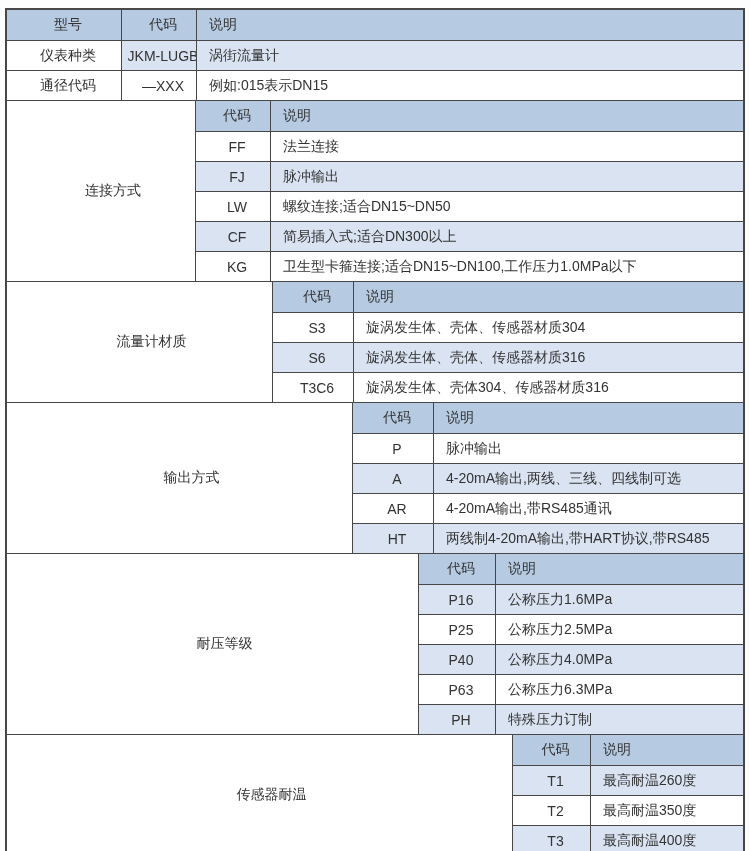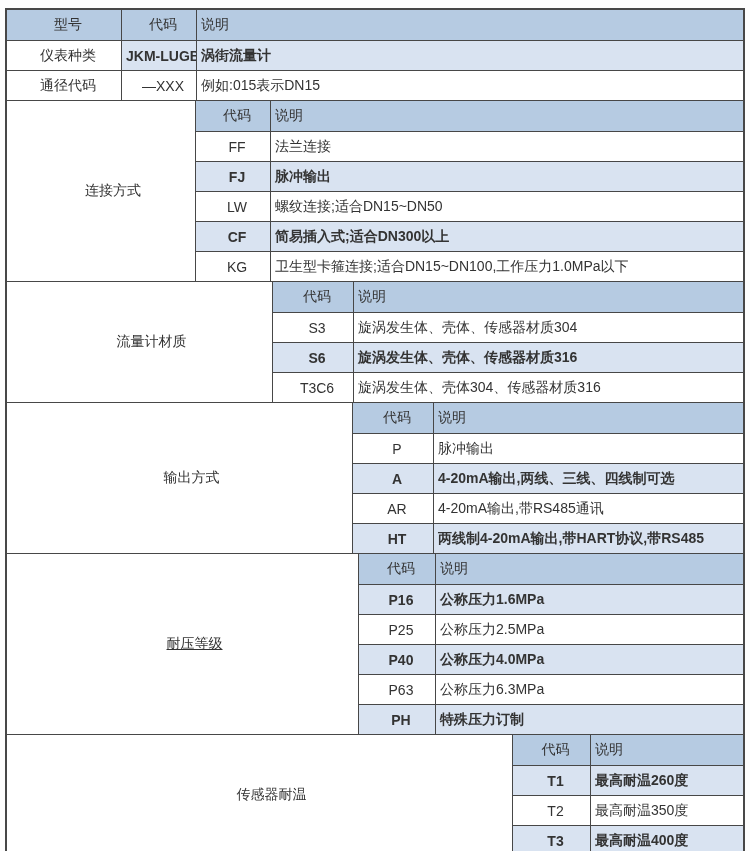--- a/index.html
+++ b/index.html
@@ -20,41 +20,41 @@
   .wrap{padding:8px 5px 6px 5px;}
   .tbl{
     width:740px;border:2px solid var(--border);background:var(--row-bg);
   }
   
   .trow{display:grid;grid-template-columns:114px 75px 1fr;height:30px;}
   .section{display:flex;border-top:1px solid var(--border);}
   .trow.bt{border-top:1px solid var(--border);text-align:center;}
   .cell{display:flex;align-items:center;min-width:0;white-space:nowrap;overflow:hidden;padding-left:8px;}
   .c{justify-content:center;}
-  .l{padding-left:4px;justify-content:flex-start;}
+  .l{padding-left:12px;justify-content:flex-start;}
   .bl{border-left:1px solid var(--border);}
   .hdr{background:var(--header-bg);}
-  .shaded{background:var(--shaded-bg);font-weight:bold;}
+  .shaded{background:var(--shaded-bg);}
   
   .sec-label{
     display:flex;align-items:center;justify-content:center;
     border-right:1px solid var(--border);background:var(--row-bg);
     flex:0 0 auto;white-space:nowrap;padding-left:24px;
   }
   .sec-body{flex:1 1 auto;min-width:0;}
   .srow{display:grid;height:30px;}
   .srow.bt{border-top:1px solid var(--border);}
   
   .s0 .sec-label{width:189px;}
   .s0 .srow{grid-template-columns:74px 1fr;}
   .s1 .sec-label{width:266px;}
   .s1 .srow{grid-template-columns:80px 1fr;}
   .s2 .sec-label{width:346px;}
   .s2 .srow{grid-template-columns:80px 1fr;}
-  .s3 .sec-label{width:352px;text-decoration:underline;}
+  .s3 .sec-label{width:412px;}
   .s3 .srow{grid-template-columns:76px 1fr;}
   .s4 .sec-label{width:506px;}
   .s4 .srow{grid-template-columns:77px 1fr;}
 </style>
 </head>
 <body>
 
 <div class="wrap">
   <div class="tbl">
 

